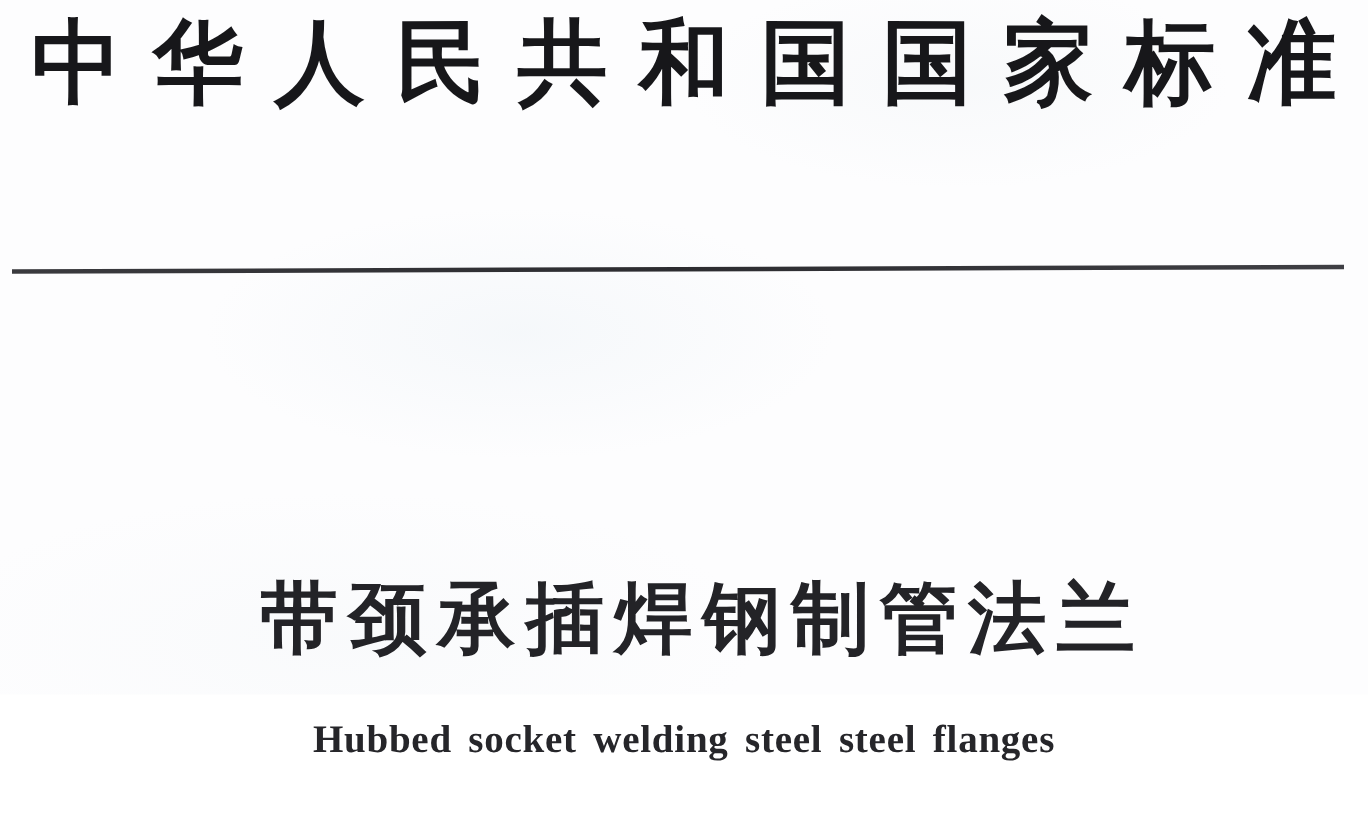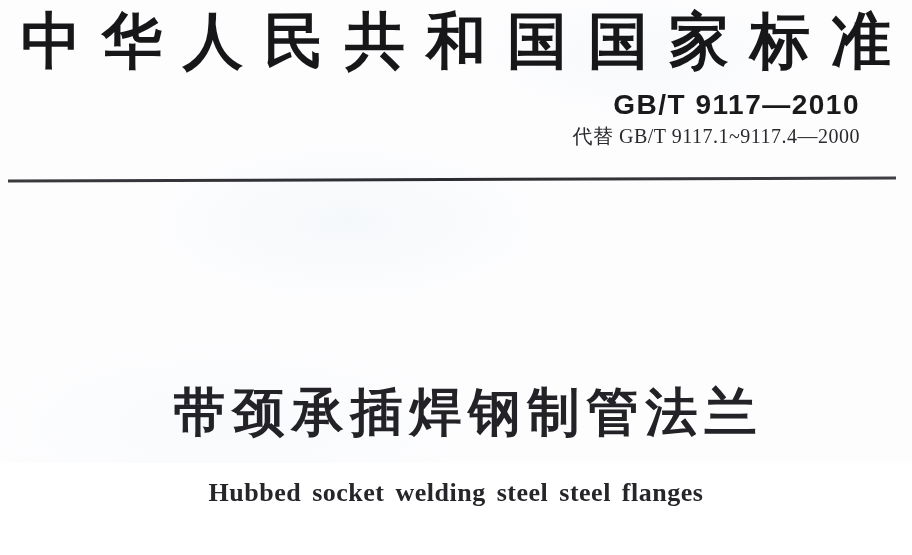--- a/index.html
+++ b/index.html
@@ -110,24 +110,20 @@
     white-space: nowrap;
   }
 </style>
 </head>
 <body>
 
 <div class="page">
 
   <div class="header-title">中华人民共和国国家标准</div>
 
-  <div class="code-block">
-    <div class="standard-code">GB/T 9117—2010</div>
-    <div class="replaces-note">代替 GB/T 9117.1~9117.4—2000</div>
-  </div>
 
   <div class="head-rule"></div>
 
   <div class="main-title">带颈承插焊钢制管法兰</div>
 
   <div class="en-title">Hubbed socket welding steel steel flanges</div>
 
 </div>
 
 </body></html>

